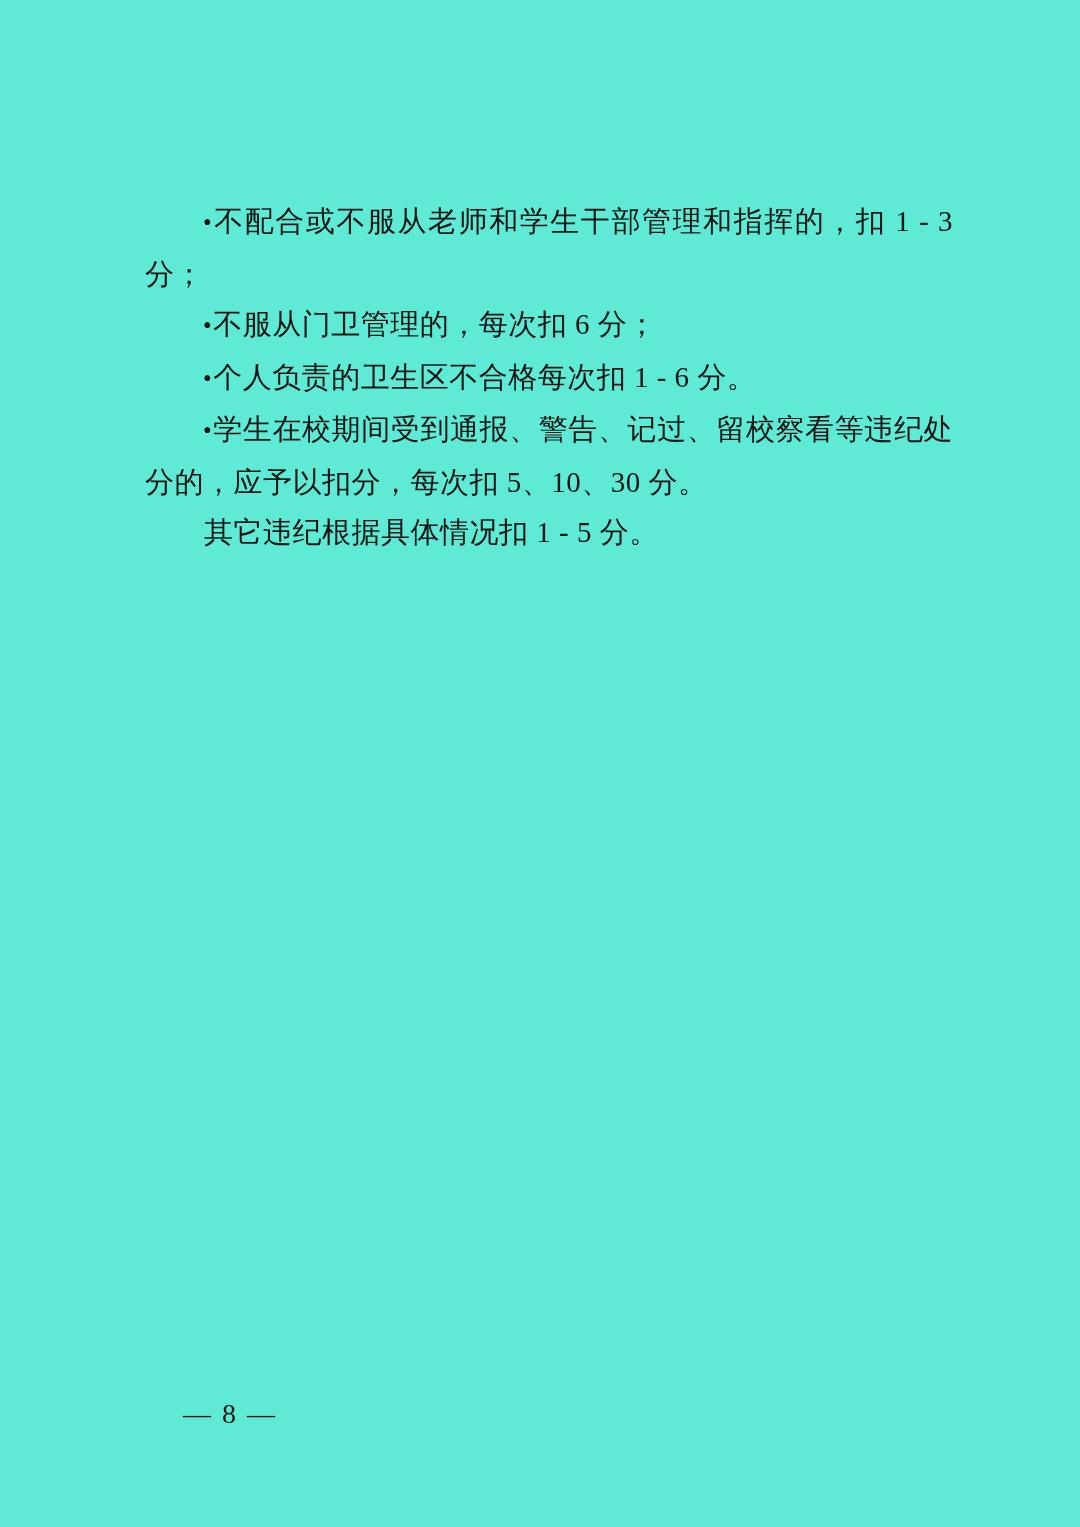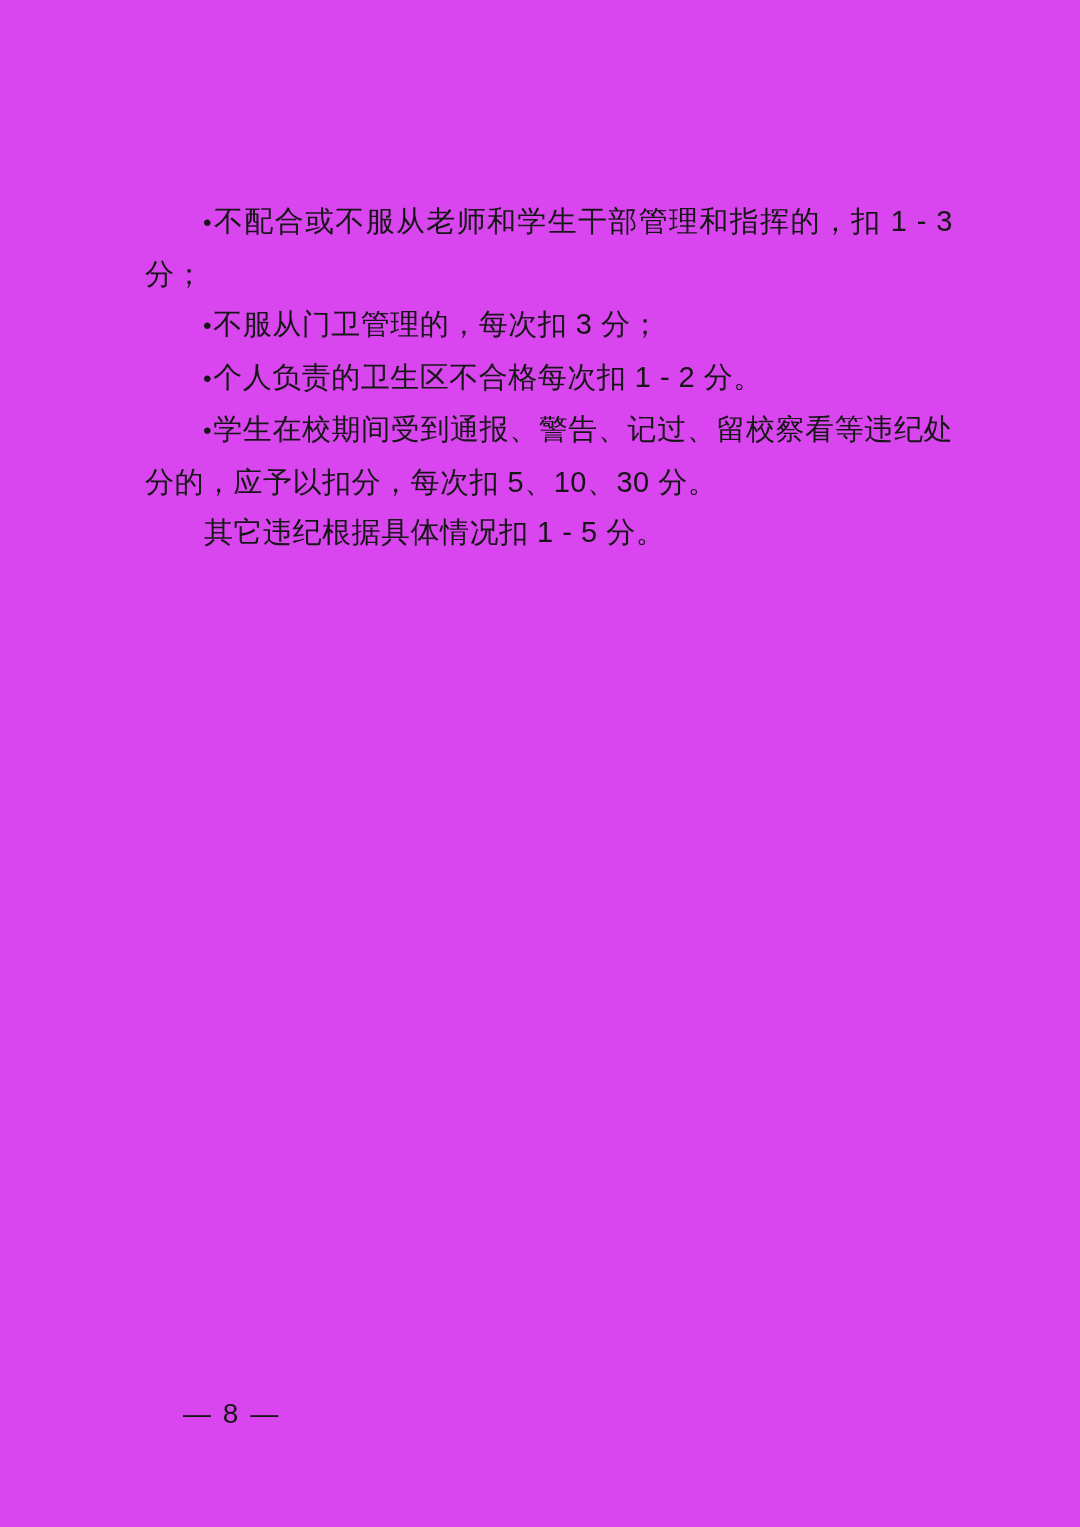--- a/index.html
+++ b/index.html
@@ -4,23 +4,23 @@
 <style>
   html, body {
     margin: 0;
     padding: 0;
     background: #ffffff;
   }
   .page {
     position: relative;
     width: 1080px;
     height: 1527px;
-    background: #d946ef;
+    background: #5eead4;
     color: #161616;
-    font-family: Liberation Sans, sans-serif;
+    font-family: Liberation Serif, serif;
     overflow: hidden;
   }
   .text-block {
     position: absolute;
     left: 145px;
     top: 196px;
     width: 808px;
     font-size: 29px;
     line-height: 50.5px;
     letter-spacing: 0.5px;
@@ -46,25 +46,25 @@
 </style>
 </head>
 <body>
 
 <div class="page">
 
   <div class="text-block">
 
     <p class="para"><span class="bullet">•</span><span>不配合或不服从老师和学生干部管理和指挥的，扣 1 - 3 分；</span></p>
 
-    <p class="para"><span class="bullet">•</span><span>不服从门卫管理的，每次扣 3 分；</span></p>
+    <p class="para"><span class="bullet">•</span><span>不服从门卫管理的，每次扣 6 分；</span></p>
 
 
 
-    <p class="para"><span class="bullet">•</span><span>个人负责的卫生区不合格每次扣 1 - 2 分。</span></p>
+    <p class="para"><span class="bullet">•</span><span>个人负责的卫生区不合格每次扣 1 - 6 分。</span></p>
 
     <p class="para"><span class="bullet">•</span><span>学生在校期间受到通报、警告、记过、留校察看等违纪处分的，应予以扣分，每次扣 5、10、30 分。</span></p>
 
     <p class="para"><span class="bullet"></span><span>其它违纪根据具体情况扣 1 - 5 分。</span></p>
 
   </div>
 
   <div class="page-number">— 8 —</div>
 
 </div>

